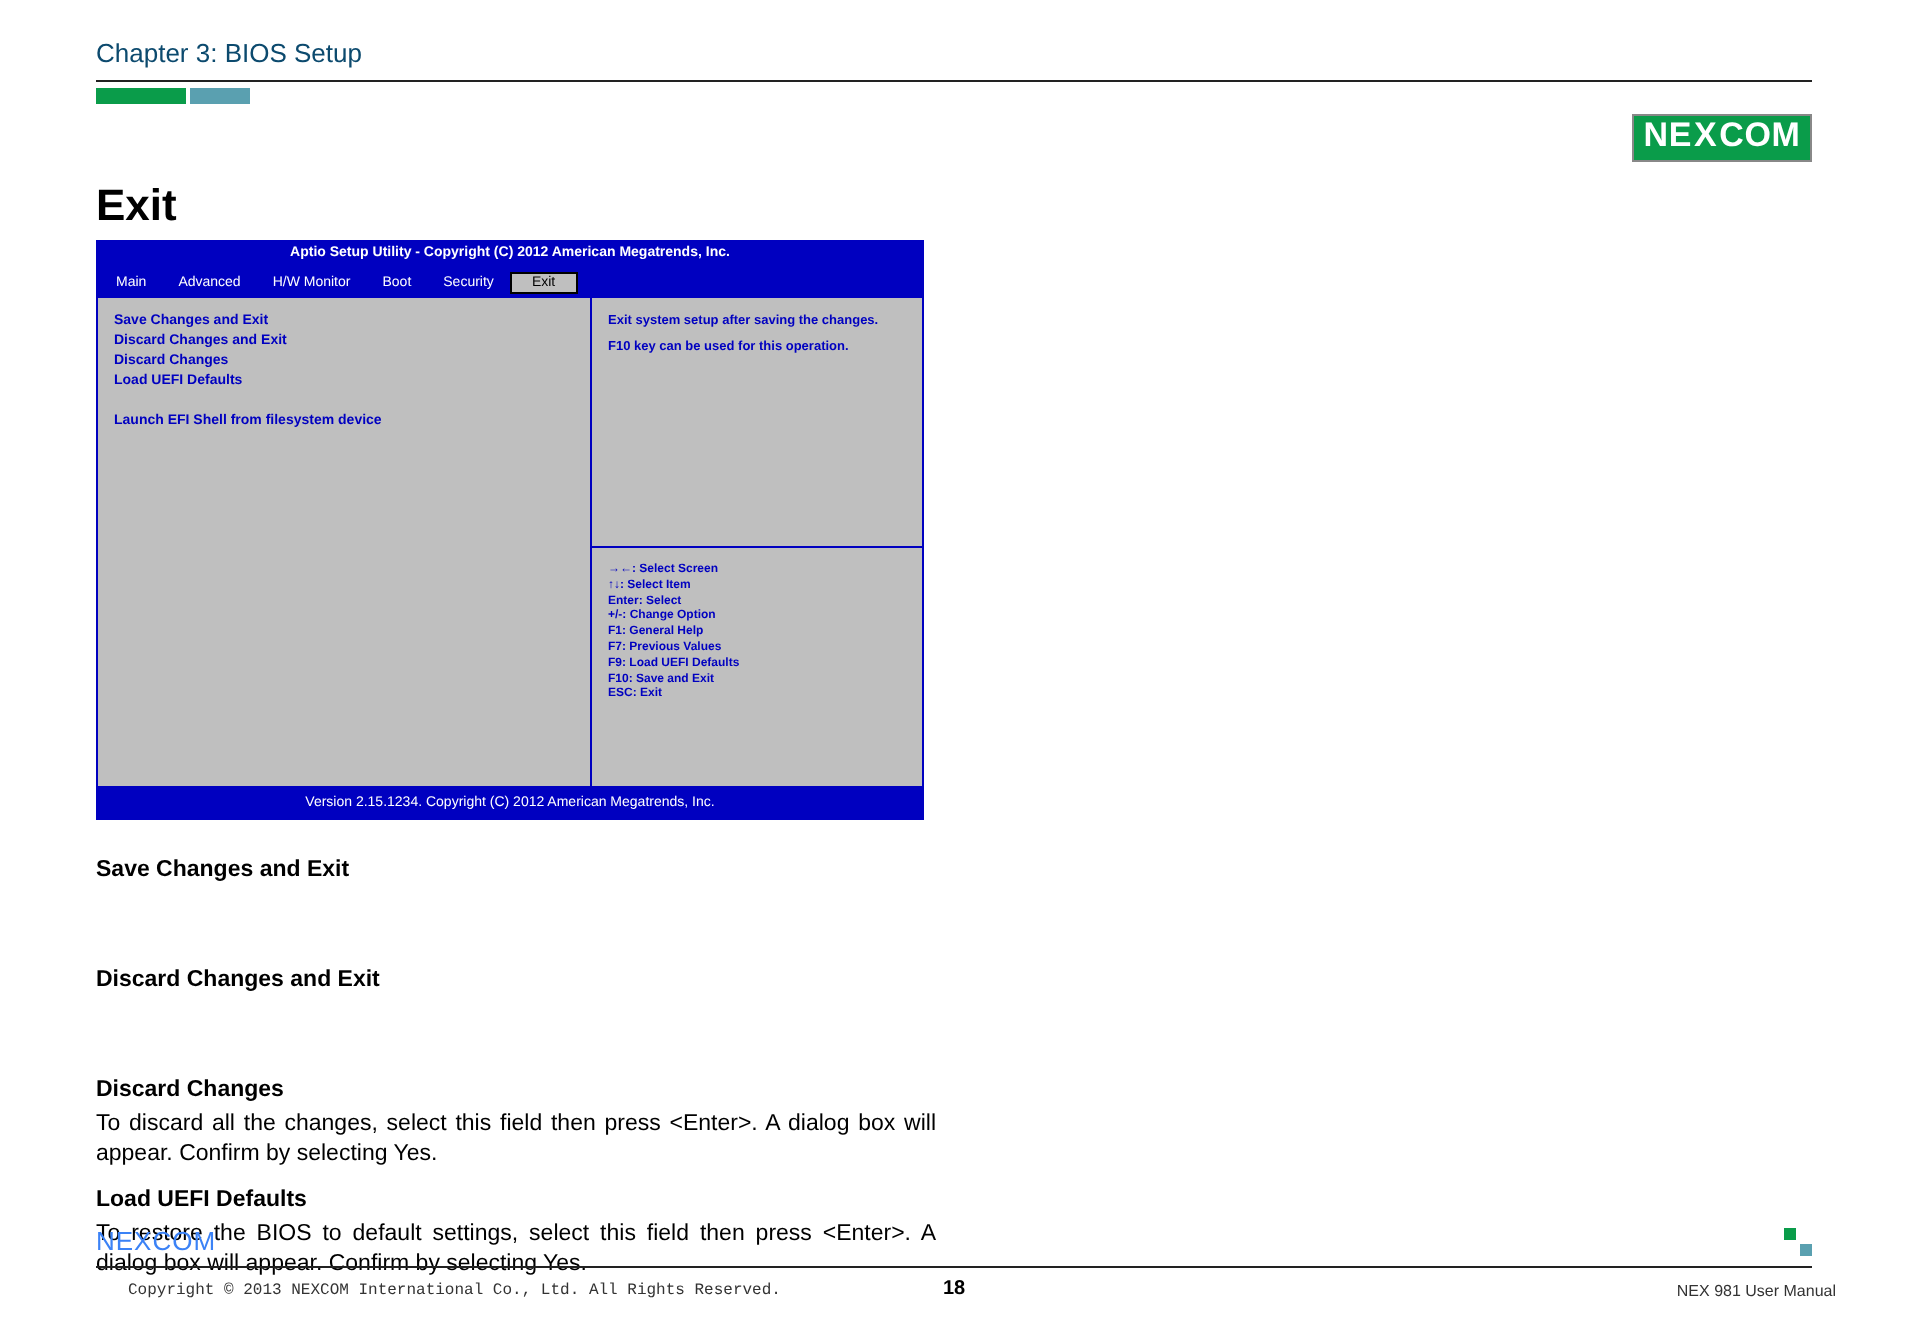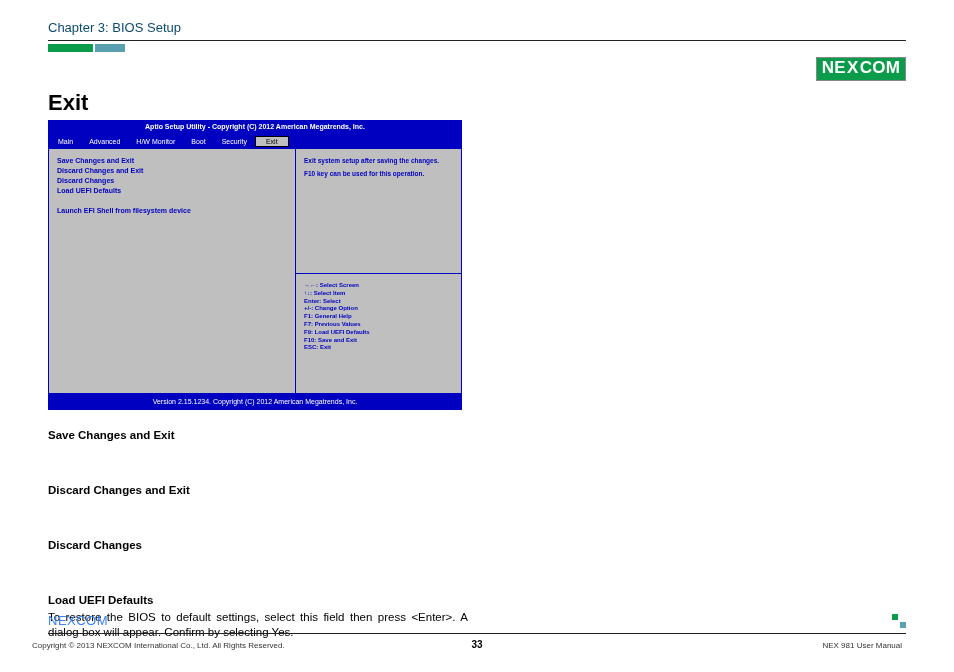--- a/index.html
+++ b/index.html
@@ -37,23 +37,23 @@
   .s1 { top: 428px; }
   .s2 { top: 483px; }
   .s3 { top: 538px; }
   .s4 { top: 593px; }
 
   .footer-rule { position: absolute; bottom: 38px; left: 48px; right: 48px; height: 1px; background: #222; }
   .logo-btm { position: absolute; bottom: 44px; left: 48px; font-size: 13px; font-weight: normal; color: #3b82f6; letter-spacing: 0.5px; }
   .footer-deco { position: absolute; bottom: 44px; right: 48px; width: 20px; height: 14px; }
   .footer-deco .b1 { position: absolute; width: 6px; height: 6px; background: #0a9c4a; top: 0; right: 8px; }
   .footer-deco .b2 { position: absolute; width: 6px; height: 6px; background: #5aa0b0; bottom: 0; right: 0; }
-  .copyright { position: absolute; bottom: 22px; left: 32px; font-size: 8px; color: #333; }
+  .copyright { position: absolute; bottom: 22px; left: 64px; font-size: 8px; color: #333; font-family: Liberation Mono, monospace; }
   .page-num { position: absolute; bottom: 22px; left: 50%; transform: translateX(-50%); font-size: 10px; font-weight: bold; }
-  .manual-name { position: absolute; bottom: 22px; right: 52px; font-size: 8px; color: #333; margin-left: 20px; }
+  .manual-name { position: absolute; bottom: 22px; right: 36px; font-size: 8px; color: #333; margin-left: 20px; }
 </style>
 </head>
 <body>
 
 <div class="header"><span class="header-text">Chapter 3: BIOS Setup</span></div>
 <div class="logo-top">NE<span class="x">X</span>COM</div>
 <div class="header-rule"></div>
 <div class="header-tabs"></div>
 <div class="header-tabs2"></div>
 
@@ -100,27 +100,28 @@
 </div>
 
 <div class="section s1">
   <h3>Save Changes and Exit</h3>
 </div>
 <div class="section s2">
   <h3>Discard Changes and Exit</h3>
 </div>
 <div class="section s3">
   <h3>Discard Changes</h3>
+  <p>To discard all the changes, select this field then press &lt;Enter&gt;. A dialog box will appear. Confirm by selecting Yes.</p>
 </div>
 <div class="section s4">
   <h3>Load UEFI Defaults</h3>
   <p>To restore the BIOS to default settings, select this field then press &lt;Enter&gt;. A dialog box will appear. Confirm by selecting Yes.</p>
 </div>
 
 <div class="logo-btm">NEXCOM</div>
 <div class="footer-deco">
     <div class="b1"></div>
     <div class="b2"></div>
   </div>
 <div class="footer-rule"></div>
 <div class="copyright">Copyright © 2013 NEXCOM International Co., Ltd. All Rights Reserved.</div>
-<div class="page-num">33</div>
+<div class="page-num">18</div>
 <div class="manual-name">NEX 981 User Manual</div>
 
 </body></html>

